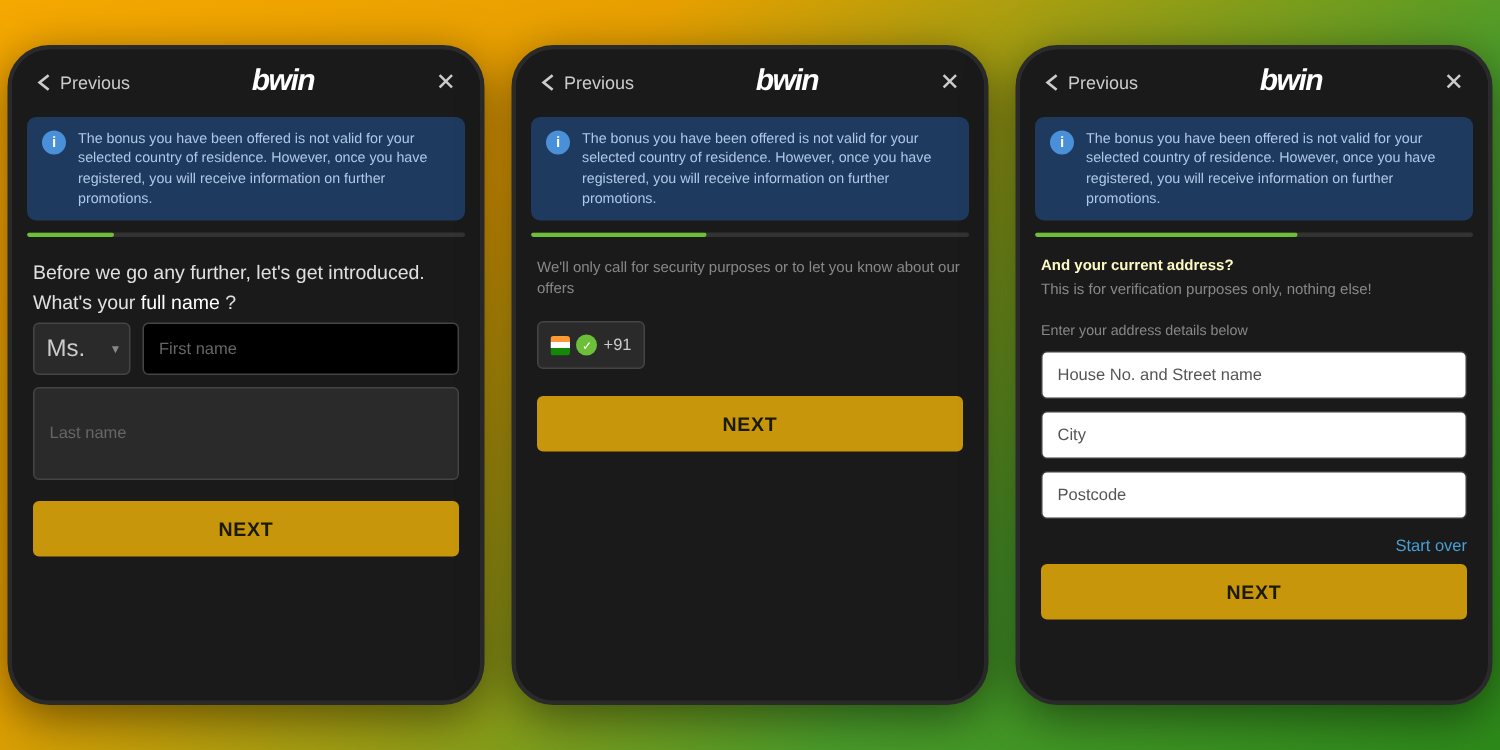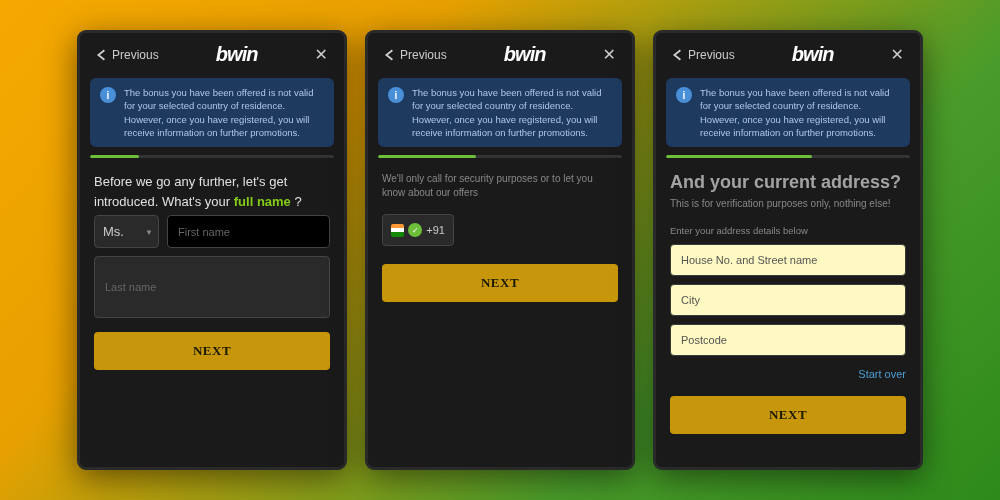--- a/index.html
+++ b/index.html
@@ -10,24 +10,24 @@
       font-family: Arial, Helvetica, sans-serif;
       background: linear-gradient(135deg, #f5a800 0%, #e8a000 30%, #4a9c2a 70%, #2d8a1a 100%);
       display: flex;
       align-items: center;
       justify-content: center;
       gap: 18px;
       padding: 20px;
     }
 
     .phone-container {
-      width: 270px;
+      width: 318px;
       height: 440px;
       background: #1a1a1a;
-      border-radius: 9px;
+      border-radius: 28px;
       overflow: hidden;
       display: flex;
       flex-direction: column;
       border: 3px solid #2a2a2a;
       box-shadow: 0 8px 32px rgba(0,0,0,0.5);
       flex-shrink: 0;
     }
 
     .phone-header {
       display: flex;
@@ -118,22 +118,22 @@
 
     
     .intro-text {
       font-size: 13px;
       color: #e0e0e0;
       margin-bottom: 4px;
       line-height: 1.5;
     }
 
     .intro-text strong {
-      color: #84cc16;
-      font-weight: 700;
+      color: #ffffff;
+      font-weight: 400;
     }
 
     .subtext {
       font-size: 9.5px;
       color: #888;
       margin-bottom: 10px;
     }
 
     .name-row {
       display: flex;
@@ -146,21 +146,21 @@
       width: 65px;
     }
 
     .select-wrap select {
       appearance: none;
       background: #2a2a2a;
       border: 1px solid #444;
       border-radius: 4px;
       color: #ccc;
       padding: 8px 22px 8px 8px;
-      font-size: 13px;
+      font-size: 16px;
       width: 100%;
       cursor: pointer;
     }
 
     .select-wrap::after {
       content: '▼';
       position: absolute;
       right: 6px;
       top: 50%;
       transform: translateY(-50%);
@@ -200,21 +200,20 @@
       background: #c8960a;
       border: none;
       border-radius: 4px;
       color: #1a1a00;
       font-size: 13px;
       font-weight: 900;
       padding: 11px;
       cursor: pointer;
       letter-spacing: 0.5px;
       margin-top: 4px;
-      font-family: Liberation Serif, serif;
     }
 
     
     .section-title {
       font-size: 15px;
       color: white;
       font-weight: 700;
       margin-bottom: 6px;
     }
 
@@ -270,42 +269,41 @@
       flex-shrink: 0;
     }
 
     .code-text {
       font-size: 11px;
       color: #ccc;
     }
 
     
     .section-title-3 {
-      font-size: 18px;
-      color: #a3a3a3;
+      font-size: 10px;
+      color: #fef9c3;
       font-weight: 700;
       margin-bottom: 4px;
     }
 
     .address-input {
       width: 100%;
-      background: #fef9c3;
+      background: #ffffff;
       border: 1px solid #3a3a3a;
       border-radius: 4px;
       color: #888;
       padding: 9px 10px;
       font-size: 11px;
       margin-bottom: 8px;
     }
 
     .address-input::placeholder { color: #555; }
 
     .start-over {
       text-align: right;
-      margin-bottom: 10px;
     }
 
     .start-over a {
       color: #4a9fd4;
       font-size: 11px;
       text-decoration: none;
       cursor: pointer;
     }
   </style>
 </head>

